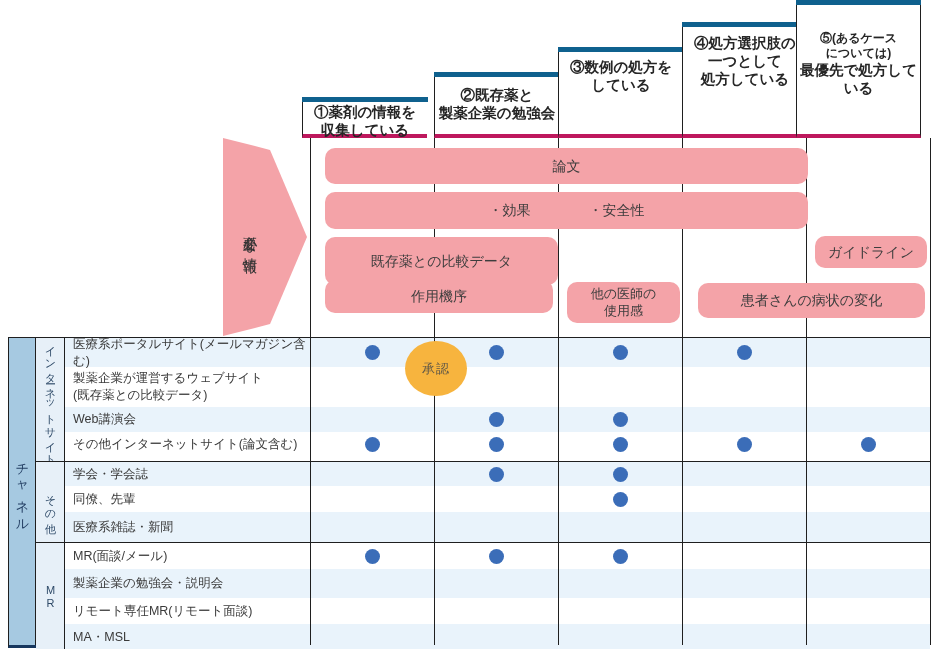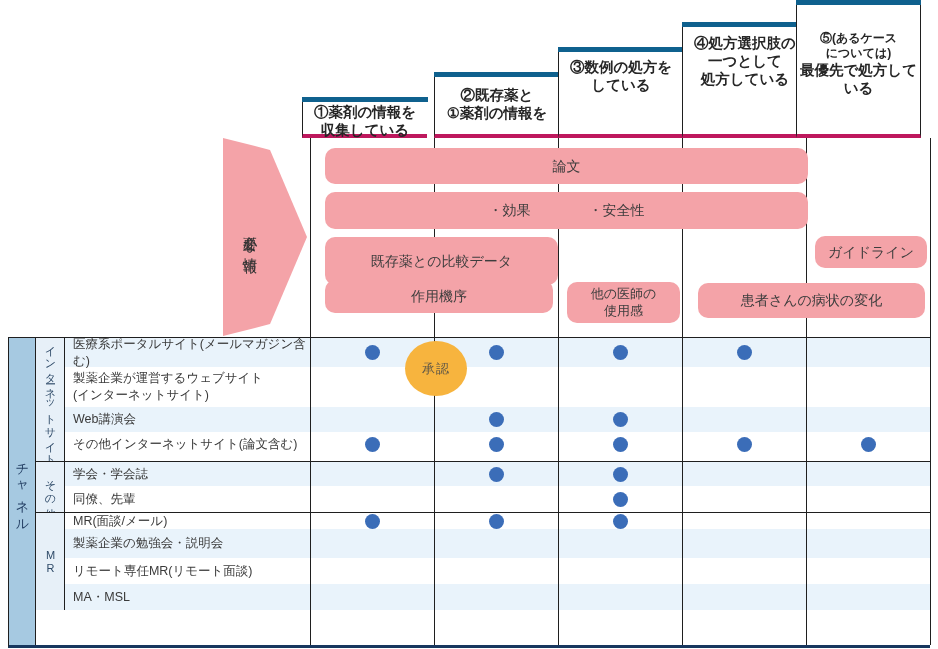--- a/index.html
+++ b/index.html
@@ -104,21 +104,21 @@
 
   <div id="header-layer">
       <div class="stage-box s1" style="left: 302px; top: 97px; height: 41px;">
         <div class="stage-topbar"></div>
         <div class="stage-label"><span>①薬剤の情報を
 収集している</span></div>
       </div>
       <div class="stage-box s2" style="left: 434px; top: 72px; height: 66px;">
         <div class="stage-topbar"></div>
         <div class="stage-label"><span>②既存薬と
-①薬剤の情報を</span></div>
+製薬企業の勉強会</span></div>
       </div>
       <div class="stage-box s3" style="left: 558px; top: 47px; height: 91px;">
         <div class="stage-topbar"></div>
         <div class="stage-label"><span>③数例の処方を
 している</span></div>
       </div>
       <div class="stage-box s4" style="left: 682px; top: 22px; height: 116px;">
         <div class="stage-topbar"></div>
         <div class="stage-label"><span>④処方選択肢の
 一つとして
@@ -178,21 +178,21 @@
                   <div class="dot"></div>
                 </div>
                 <div class="cell">
                   <div class="dot"></div>
                 </div>
                 <div class="cell"></div>
               </div>
             </div>
             <div class="mrow" style="height: 40px;">
               <div class="row-label">製薬企業が運営するウェブサイト
-(インターネットサイト)</div>
+(既存薬との比較データ)</div>
               <div class="cells">
                 <div class="cell"></div>
                 <div class="cell"></div>
                 <div class="cell"></div>
                 <div class="cell"></div>
                 <div class="cell"></div>
               </div>
             </div>
             <div class="mrow alt" style="height: 25px;">
               <div class="row-label">Web講演会</div>
@@ -254,28 +254,38 @@
               <div class="cells">
                 <div class="cell"></div>
                 <div class="cell"></div>
                 <div class="cell">
                   <div class="dot"></div>
                 </div>
                 <div class="cell"></div>
                 <div class="cell"></div>
               </div>
             </div>
+            <div class="mrow alt" style="height: 30px;">
+              <div class="row-label">医療系雑誌・新聞</div>
+              <div class="cells">
+                <div class="cell"></div>
+                <div class="cell"></div>
+                <div class="cell"></div>
+                <div class="cell"></div>
+                <div class="cell"></div>
+              </div>
+            </div>
           </div>
         </div>
         <div class="group">
           <div class="group-label">
             <span>MR</span>
           </div>
           <div class="group-rows">
-            <div class="mrow" style="height: 16px;">
+            <div class="mrow" style="height: 26px;">
               <div class="row-label">MR(面談/メール)</div>
               <div class="cells">
                 <div class="cell">
                   <div class="dot"></div>
                 </div>
                 <div class="cell">
                   <div class="dot"></div>
                 </div>
                 <div class="cell">
                   <div class="dot"></div>

